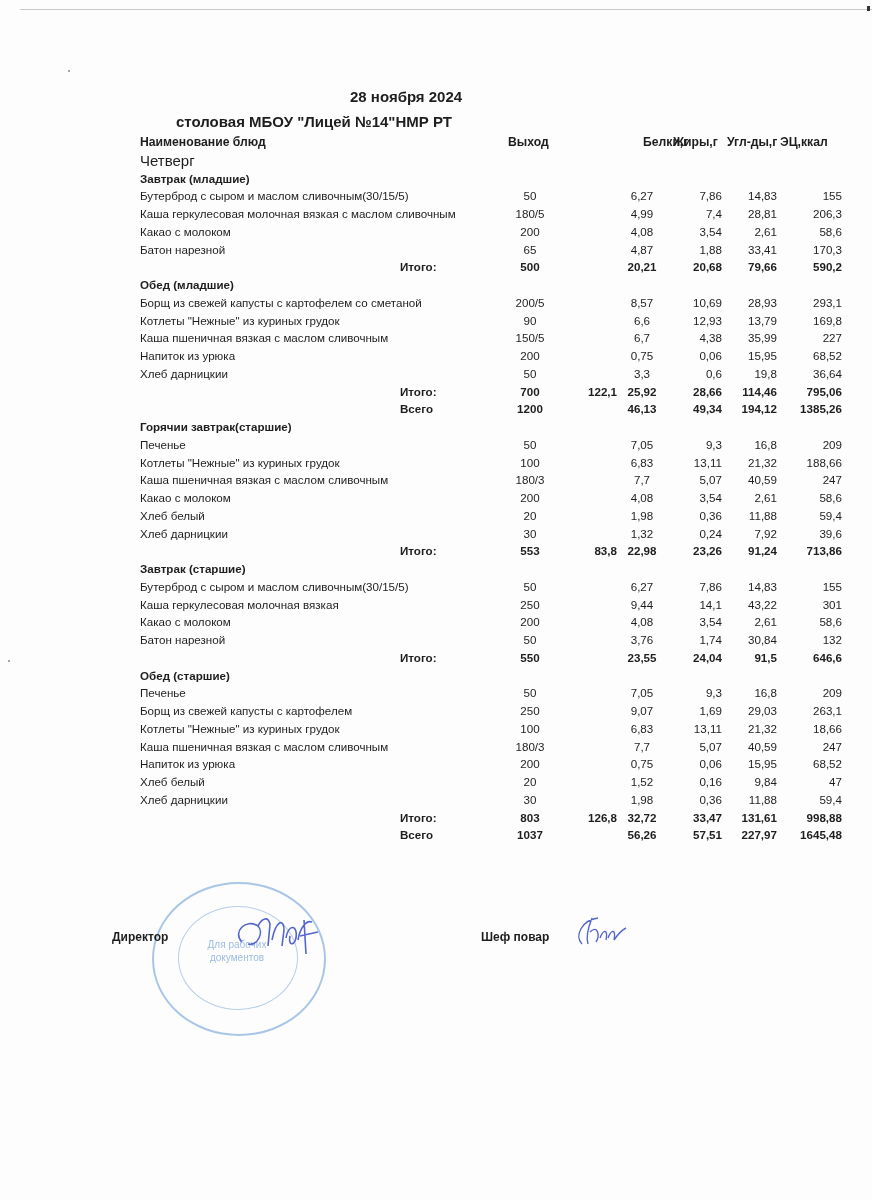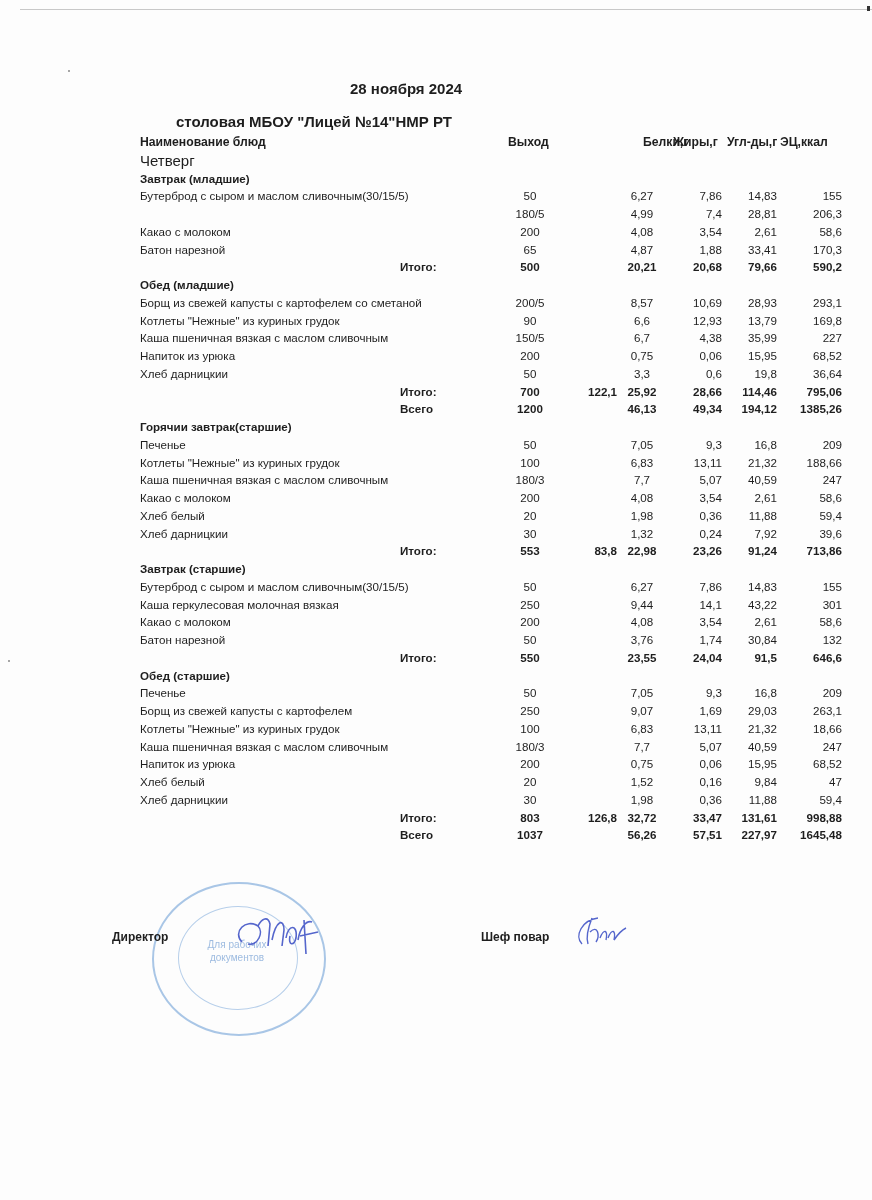--- a/index.html
+++ b/index.html
@@ -4,21 +4,21 @@
 <style>
   html, body { margin:0; padding:0; }
   body {
     width:872px; height:1200px; background:#fdfdfd; position:relative; overflow:hidden;
     font-family:"Liberation Sans", sans-serif; color:#1e1e1e;
   }
   .scan-line { position:absolute; left:20px; top:9px; width:852px; height:1px; background:#c8c8c8; }
   .scan-dot { position:absolute; right:2px; top:6px; width:3px; height:5px; background:#333; }
   .speck { position:absolute; width:2px; height:2px; background:#888; border-radius:1px; }
   .title { position:absolute; font-weight:bold; font-size:15px; white-space:nowrap; }
-  .date { left:350px; top:80px; }
+  .date { left:350px; top:88px; }
   .org { left:176px; top:113px; }
   .table { position:absolute; left:112px; top:134px; width:710px; font-size:11.6px; }
   .row { position:relative; height:17.75px; line-height:17.75px; white-space:nowrap;margin-left:28px; }
   .row > span { position:absolute; top:0; }
   .c-name { left:0; }
   .c-out { left:355px; width:70px; text-align:center; }
   .c-extra { left:425px; width:52px; text-align:right; }
   .c-b { left:475px; width:54px; text-align:center; }
   .c-f { left:530px; width:52px; text-align:right; }
   .c-c { left:584px; width:53px; text-align:right; }
@@ -69,20 +69,21 @@
       <div class="row item">
         <span class="c-name">Бутерброд с сыром и маслом сливочным(30/15/5)</span>
         <span class="c-out">50</span>
         <span class="c-extra"></span>
         <span class="c-b">6,27</span>
         <span class="c-f">7,86</span>
         <span class="c-c">14,83</span>
         <span class="c-e">155</span>
       </div>
       <div class="row item">
+        <span class="c-name">Каша геркулесовая молочная вязкая с маслом сливочным</span>
         <span class="c-out">180/5</span>
         <span class="c-extra"></span>
         <span class="c-b">4,99</span>
         <span class="c-f">7,4</span>
         <span class="c-c">28,81</span>
         <span class="c-e">206,3</span>
       </div>
       <div class="row item">
         <span class="c-name">Какао с молоком</span>
         <span class="c-out">200</span>

